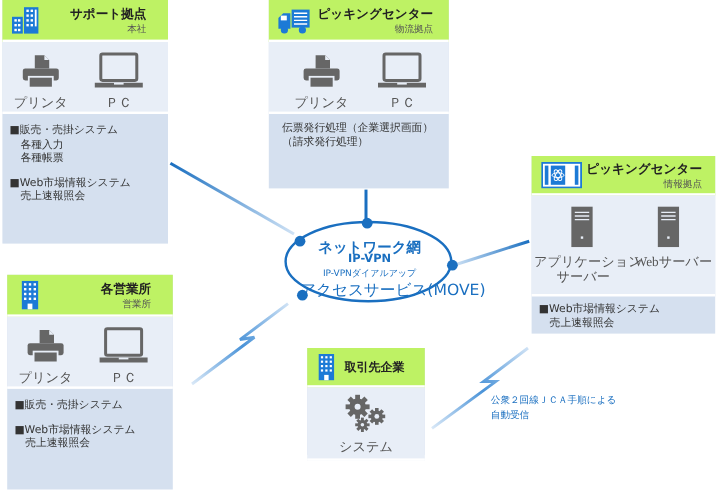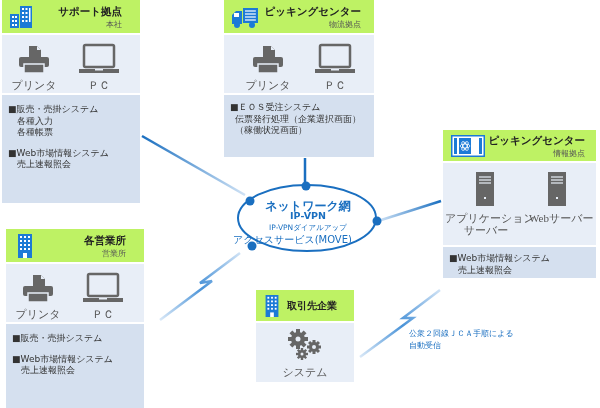--- a/index.html
+++ b/index.html
@@ -46,21 +46,21 @@
   <circle cx="306" cy="186" r="4.5" fill="#1a6fc0"></circle>
   <circle cx="250" cy="201" r="4.5" fill="#1a6fc0"></circle>
   <circle cx="377" cy="221" r="4.5" fill="#1a6fc0"></circle>
   <circle cx="252" cy="246" r="4.5" fill="#1a6fc0"></circle>
 </svg>
 
 <div>
   <div class="net-text" style="left:262px;top:198px;width:92px;font-size:12px;font-weight:bold;">ネットワーク網</div>
   <div class="net-text" style="left:262px;top:210px;width:92px;font-size:9.5px;font-weight:bold;">IP-VPN</div>
   <div class="net-text" style="left:250px;top:223px;width:116px;font-size:7.5px;">IP-VPNダイアルアップ</div>
-  <div class="net-text" style="left:233px;top:233px;width:116px;font-size:10px;">アクセスサービス(MOVE)</div>
+  <div class="net-text" style="left:250px;top:233px;width:116px;font-size:13px;">アクセスサービス(MOVE)</div>
 </div>
 
 <div class="net-text" style="left:409px;top:328px;font-size:8px;">公衆２回線ＪＣＡ手順による</div>
 <div class="net-text" style="left:409px;top:340px;font-size:8px;">自動受信</div>
 
 <div class="box" style="left:2px;top:0;width:138px;height:203px;">
   <div class="hdr" style="height:33px;">
     <svg class="ico" style="left:7px;top:5px" width="24" height="24" viewBox="0 0 24 24">
       <rect x="1" y="9" width="9" height="14" fill="#1c7ad6"></rect>
         <rect x="11" y="1" width="12" height="22" fill="#1c7ad6"></rect>
@@ -137,23 +137,22 @@
       </svg>
     <div class="lbl" style="left:18px;top:43px;width:52px;">プリンタ</div>
     <svg class="ico" style="left:90px;top:8px" width="42" height="32" viewBox="0 0 42 32">
         <rect x="6" y="2" width="30" height="22" rx="1.5" fill="none" stroke="#666" stroke-width="2.5"></rect>
         <path d="M1 26h40v4H1z" fill="#666"></path>
         <rect x="17" y="26" width="8" height="1.5" fill="#e8eef7"></rect>
       </svg>
     <div class="lbl" style="left:90px;top:43px;width:42px;">ＰＣ</div>
   </div>
   <div class="txt" style="top:95px;padding:7px 0 0 6px;">
-    <div class="line">■ＥＯＳ受注システム</div>
     <div class="line ind" style="padding-left:5px;">伝票発行処理（企業選択画面）</div>
-    <div class="line ind" style="padding-left:5px;">（稼働状況画面）</div>
+    <div class="line ind" style="padding-left:5px;">（請求発行処理）</div>
   </div>
 </div>
 
 <div class="box" style="left:443px;top:130px;width:153px;height:148px;">
   <div class="hdr" style="height:31px;">
     <svg class="ico" style="left:8px;top:5px" width="34" height="22" viewBox="0 0 34 22">
         <rect x="0.75" y="0.75" width="32.5" height="20.5" fill="#fff" stroke="#1c7ad6" stroke-width="1.5"></rect>
         <rect x="3" y="3" width="3" height="16" fill="#1c7ad6"></rect>
         <rect x="28" y="3" width="3" height="16" fill="#1c7ad6"></rect>
         <rect x="8" y="3" width="12" height="16" fill="#1c7ad6"></rect>

